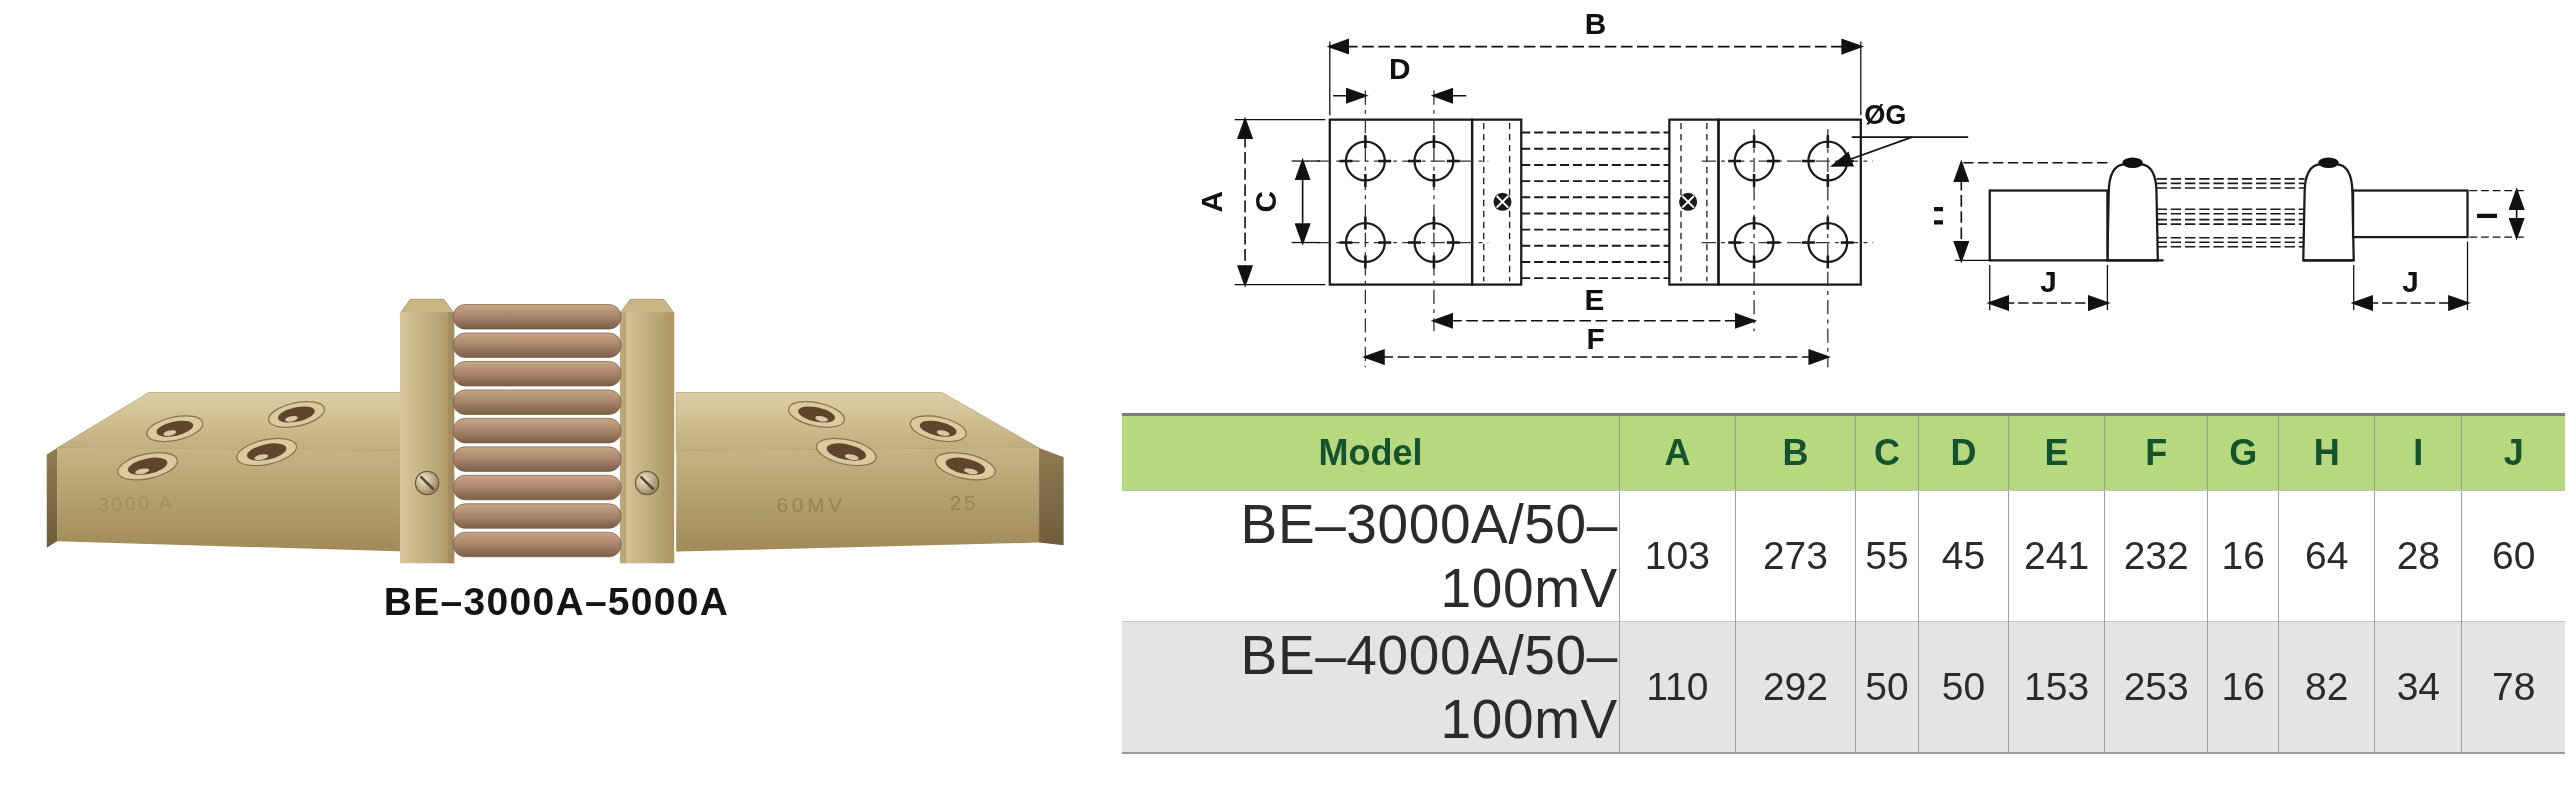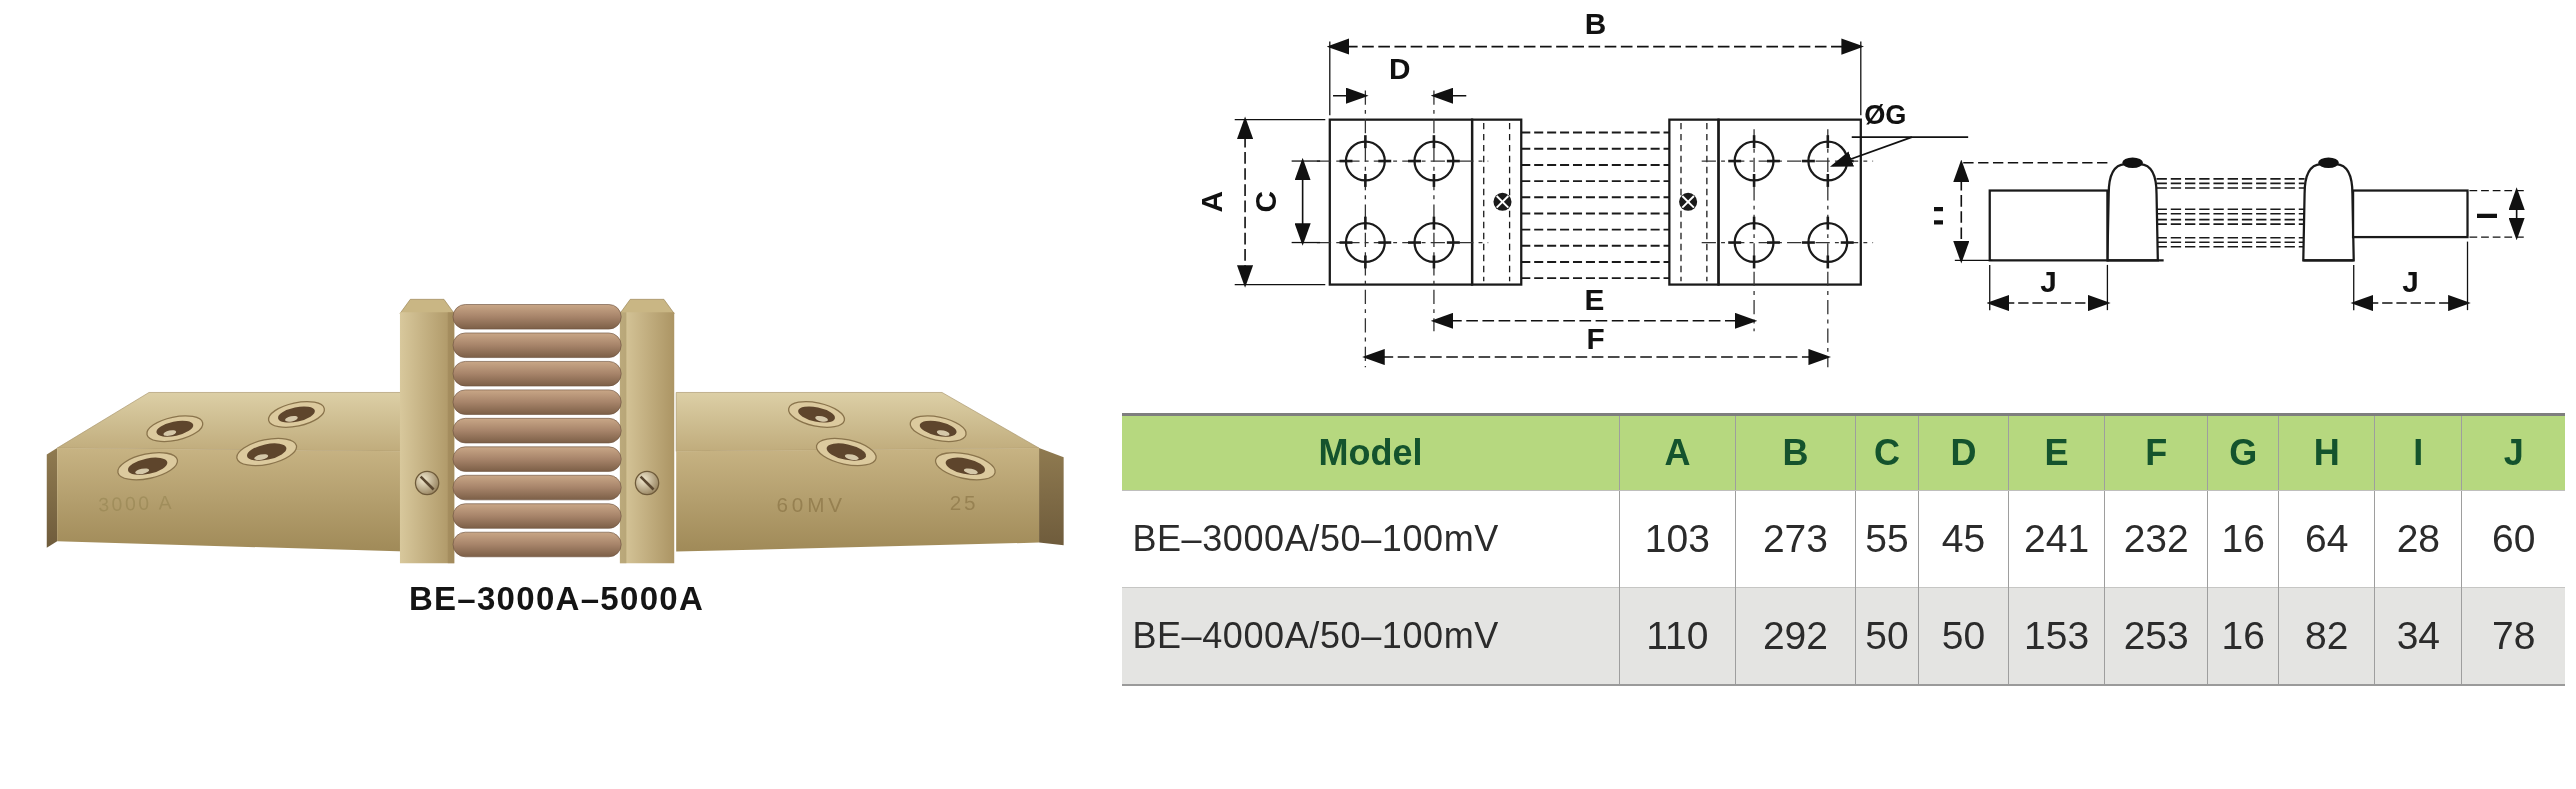--- a/index.html
+++ b/index.html
@@ -2,39 +2,39 @@
 <html style="font-size:10.4px"><head>
 <meta charset="utf-8">
 <style>
   html,body{margin:0;padding:0;background:#ffffff;}
   .page{position:relative;width:2576px;height:789px;background:#ffffff;overflow:hidden;
         font-family:"Liberation Sans",sans-serif;color:#222;}
 
   
   .photo-svg{position:absolute;left:39px;top:294px;}
   .caption{position:absolute;left:39px;top:580px;width:1035px;text-align:center;
-           font-size:33px;font-weight:bold;letter-spacing:1.3px;color:#141414;}
+           font-size:39px;font-weight:bold;letter-spacing:1.3px;color:#141414;}
 
   
   .diag1{position:absolute;left:1100px;top:0px;}
   .diag2{position:absolute;left:1934px;top:58px;}
   .dimtxt{font-family:"Liberation Sans",sans-serif;font-weight:bold;font-size:46px;fill:#111;}
   .dimtxt2{font-family:"Liberation Sans",sans-serif;font-weight:bold;font-size:42px;fill:#111;}
 
   
   .spec{position:absolute;left:1122px;top:413px;}
   .spec table{border-collapse:collapse;table-layout:fixed;width:1443px;
               border-top:3.2px solid #7e7e7e;border-bottom:2.6px solid #9a9a9a;}
   .spec th{height:72px;background:#b6d87f;color:#14532d;font-size:36px;font-weight:bold;
            text-align:center;vertical-align:middle;border-bottom:1.9px solid #bfbfbd;}
   .spec td{height:94px;font-size:39px;color:#2b2b2b;text-align:center;vertical-align:middle;
            border-top:1.9px solid #c6c6c4;background:#ffffff;}
   .spec tr.alt td{background:#e4e4e2;}
   .spec th + th, .spec td + td{border-left:1.3px solid #9e9e9e;}
-  .spec td.model{font-size:36px;text-align:left;padding-left:10.4px;letter-spacing:0.6px;}
+  .spec td.model{font-size:55px;text-align:right;padding-left:10.4px;letter-spacing:0.6px;}
 </style>
 </head>
 <body>
 
 <div class="page">
 
   <svg class="photo-svg" width="1035" height="272" viewBox="0 0 1600 420" aria-hidden="true">
     <defs>
       <linearGradient id="gTop" x1="0" y1="0" x2="0" y2="1">
         <stop offset="0" stop-color="#dccfa6"></stop>

